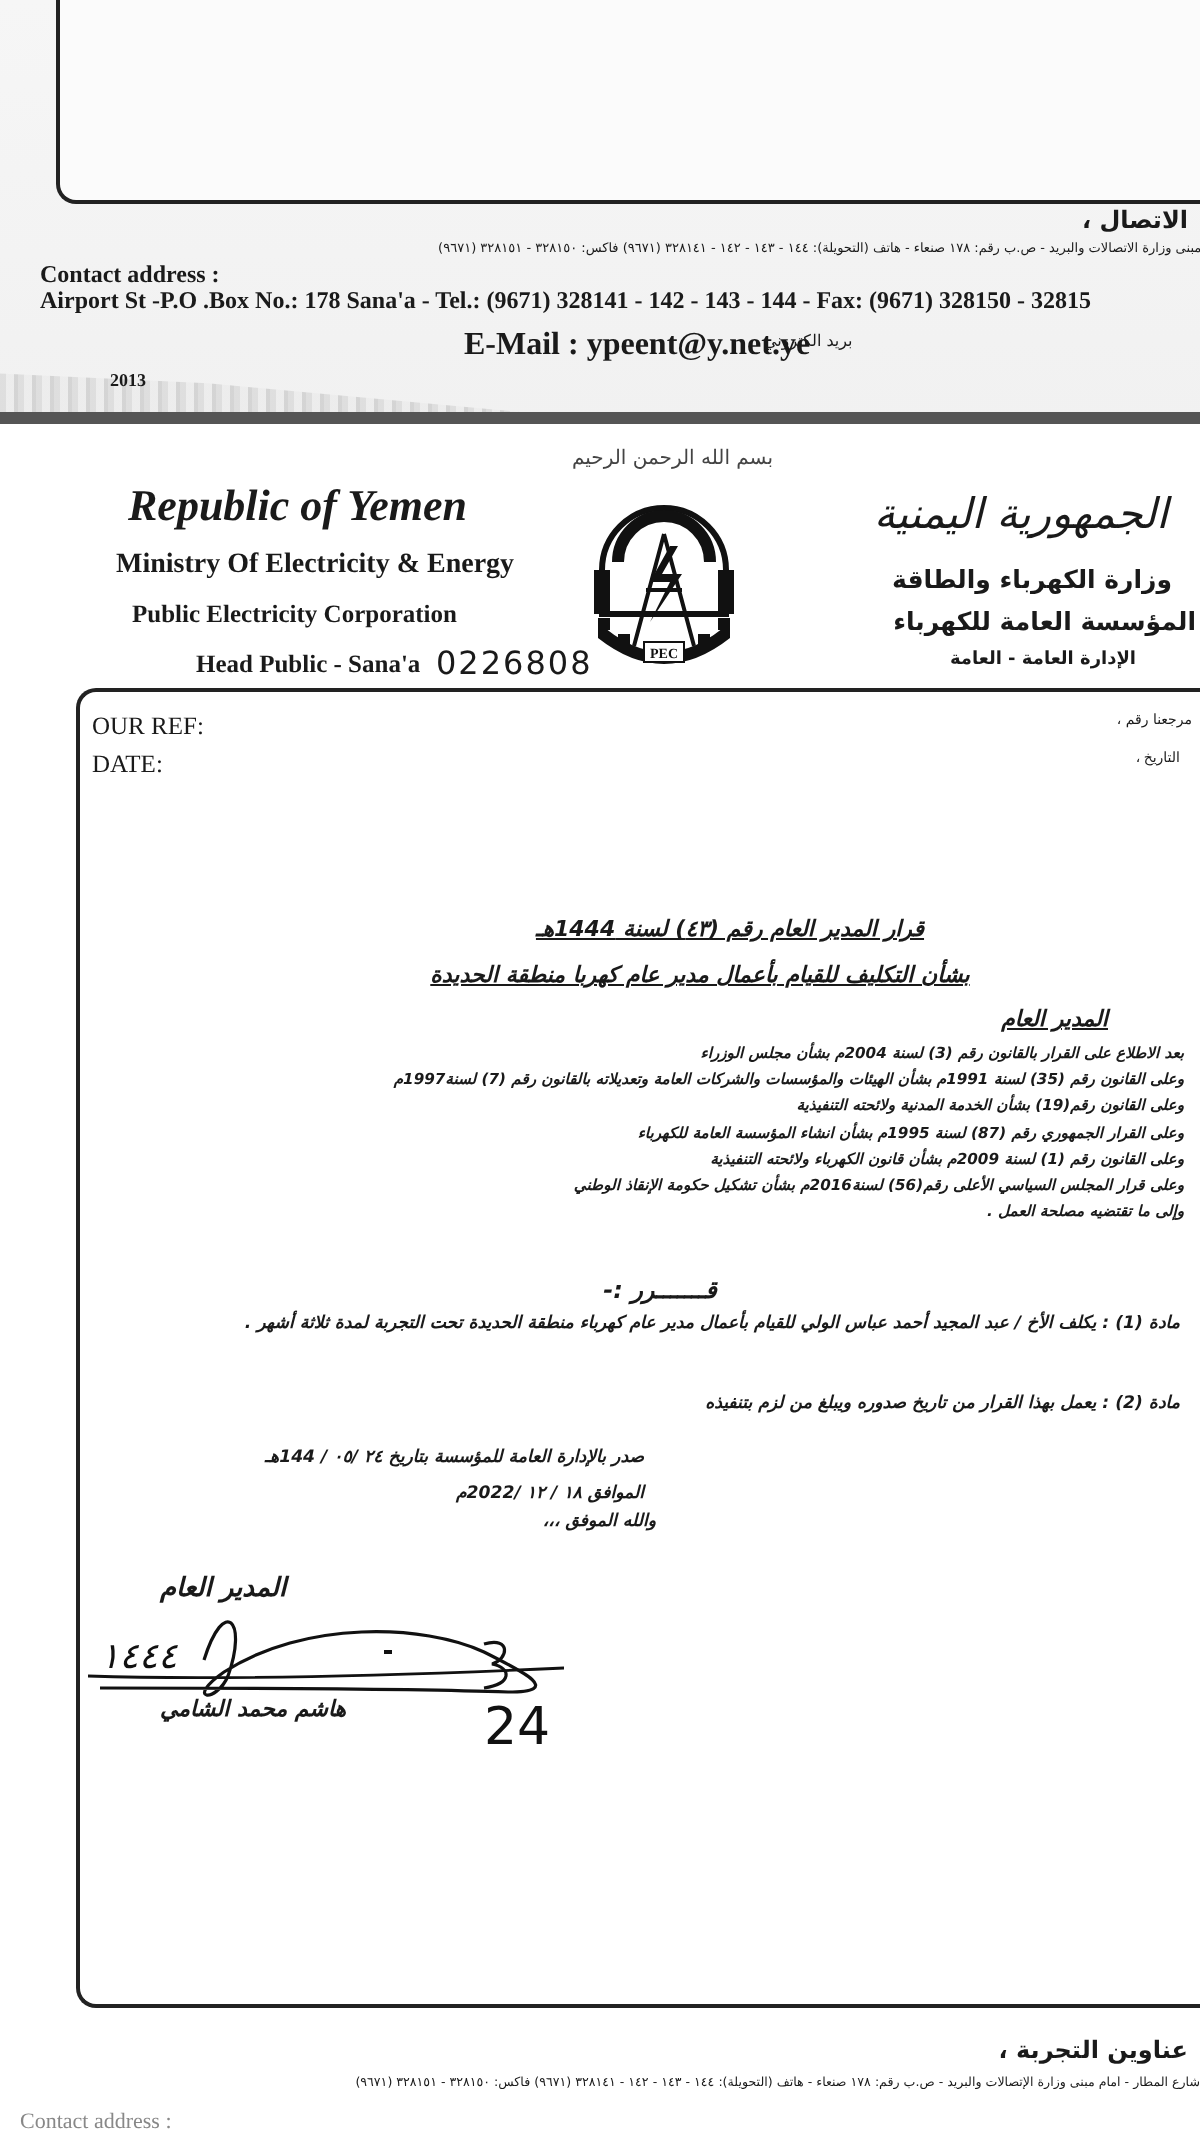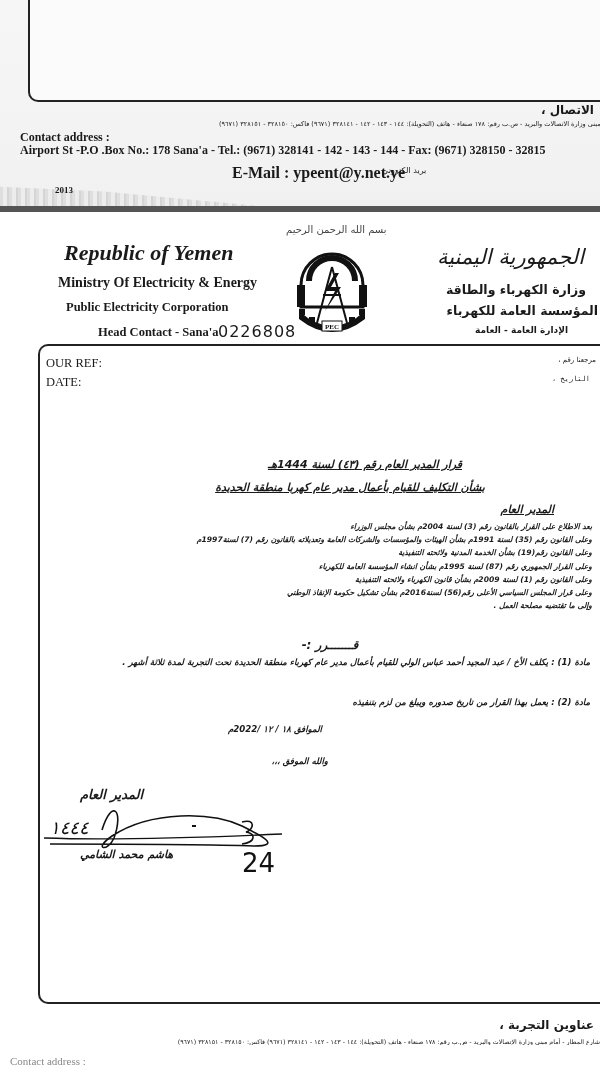--- a/index.html
+++ b/index.html
@@ -52,21 +52,21 @@
   .lh-ar-office { position: absolute; right: 32px; top: 325px; font-size: 9px; font-weight: bold; font-family: "DejaVu Sans", sans-serif; direction: rtl; white-space: nowrap; }
 
   
   .body-frame {
     position: absolute; left: 38px; top: 344px; width: 580px; height: 660px;
     border: 2px solid #222; border-right: none; border-radius: 10px 0 0 10px;
   }
   .ref-en { position: absolute; left: 46px; top: 356px; font-size: 12.5px; }
   .date-en { position: absolute; left: 46px; top: 375px; font-size: 12.5px; }
   .ref-ar { position: absolute; right: 4px; top: 356px; font-family: "DejaVu Sans", sans-serif; font-size: 7px; direction: rtl; }
-  .date-ar { position: absolute; right: 10px; top: 375px; font-family: Liberation Mono, monospace; font-size: 7px; direction: rtl; }
+  .date-ar { position: absolute; right: 10px; top: 375px; font-family: Liberation Serif, serif; font-size: 7px; direction: rtl; }
 
   .ar { font-family: "DejaVu Sans", sans-serif; direction: rtl; font-style: italic; font-weight: bold; }
 
   .decision-title { position: absolute; left: 220px; top: 458px; width: 290px; text-align: center; font-size: 11px; text-decoration: underline; white-space: nowrap; }
   .decision-subject { position: absolute; left: 185px; top: 481px; width: 330px; text-align: center; font-size: 11px; text-decoration: underline; white-space: nowrap; }
 
   .director-heading { position: absolute; right: 46px; top: 503px; font-size: 11px; text-decoration: underline; white-space: nowrap; }
 
   .preamble { position: absolute; right: 8px; top: 520px; width: 500px; font-size: 7.6px; line-height: 13.2px; text-align: right; }
   .preamble div { white-space: nowrap; }
@@ -101,21 +101,21 @@
   <div class="prev-torn"></div>
   <div class="prev-year">2013</div>
 </div>
 <div class="page-divider"></div>
 
 <div>
   <div class="lh-en">
     <div class="lh-en-title">Republic of Yemen</div>
     <div class="lh-en-ministry">Ministry Of Electricity &amp; Energy</div>
     <div class="lh-en-corp">Public Electricity Corporation</div>
-    <div class="lh-en-office">Head Contact - Sana'a</div>
+    <div class="lh-en-office">Head Public - Sana'a</div>
   </div>
   <div class="doc-number">0226808</div>
 
   <div class="bismillah">بسم الله الرحمن الرحيم</div>
 
   <svg class="emblem" viewBox="0 0 74 92">
     <path d="M6 40 A31 31 0 0 1 68 40 L68 62 L6 62 Z" fill="none" stroke="#111" stroke-width="3"></path>
     <path d="M14 36 A23 23 0 0 1 60 36" fill="none" stroke="#111" stroke-width="6"></path>
     <rect x="2" y="40" width="8" height="22" fill="#111"></rect>
     <rect x="64" y="40" width="8" height="22" fill="#111"></rect>
@@ -155,20 +155,21 @@
   <div>وعلى القانون رقم (1) لسنة 2009م بشأن قانون الكهرباء ولائحته التنفيذية</div>
   <div>وعلى قرار المجلس السياسي الأعلى رقم(56) لسنة2016م بشأن تشكيل حكومة الإنقاذ الوطني</div>
   <div>وإلى ما تقتضيه مصلحة العمل .</div>
 </div>
 
 <div class="decides ar">قـــــــرر :-</div>
 <div class="article article1 ar">مادة (1) : يكلف الأخ / عبد المجيد أحمد عباس الولي للقيام بأعمال مدير عام كهرباء منطقة الحديدة تحت التجربة لمدة ثلاثة أشهر .</div>
 <div class="article article2 ar">مادة (2) : يعمل بهذا القرار من تاريخ صدوره ويبلغ من لزم بتنفيذه</div>
 
 <div class="issued ar">
+  <div>صدر بالإدارة العامة للمؤسسة بتاريخ ٢٤ /٠٥ / 144هـ</div>
   <div>الموافق ١٨ / ١٢ /2022م</div>
 </div>
 <div class="closing ar">والله الموفق ،،،</div>
 
 <div class="sig-title ar">المدير العام</div>
 <svg class="signature" viewBox="0 0 260 80">
   <text x="8" y="34" font-size="18" font-family="DejaVu Sans, sans-serif" font-style="italic" fill="#111">١٤٤٤</text>
   <path d="M60 30 C70 -2 82 10 72 38 C66 52 50 50 70 36 C110 10 170 12 200 26 C220 36 240 46 212 46 C160 44 80 44 8 44" fill="none" stroke="#111" stroke-width="1.6"></path>
   <path d="M2 38 C60 40 150 38 240 34" fill="none" stroke="#111" stroke-width="1.4"></path>
   <path d="M200 22 C214 18 212 30 204 32 C214 34 214 42 200 44" fill="none" stroke="#111" stroke-width="1.6"></path>

